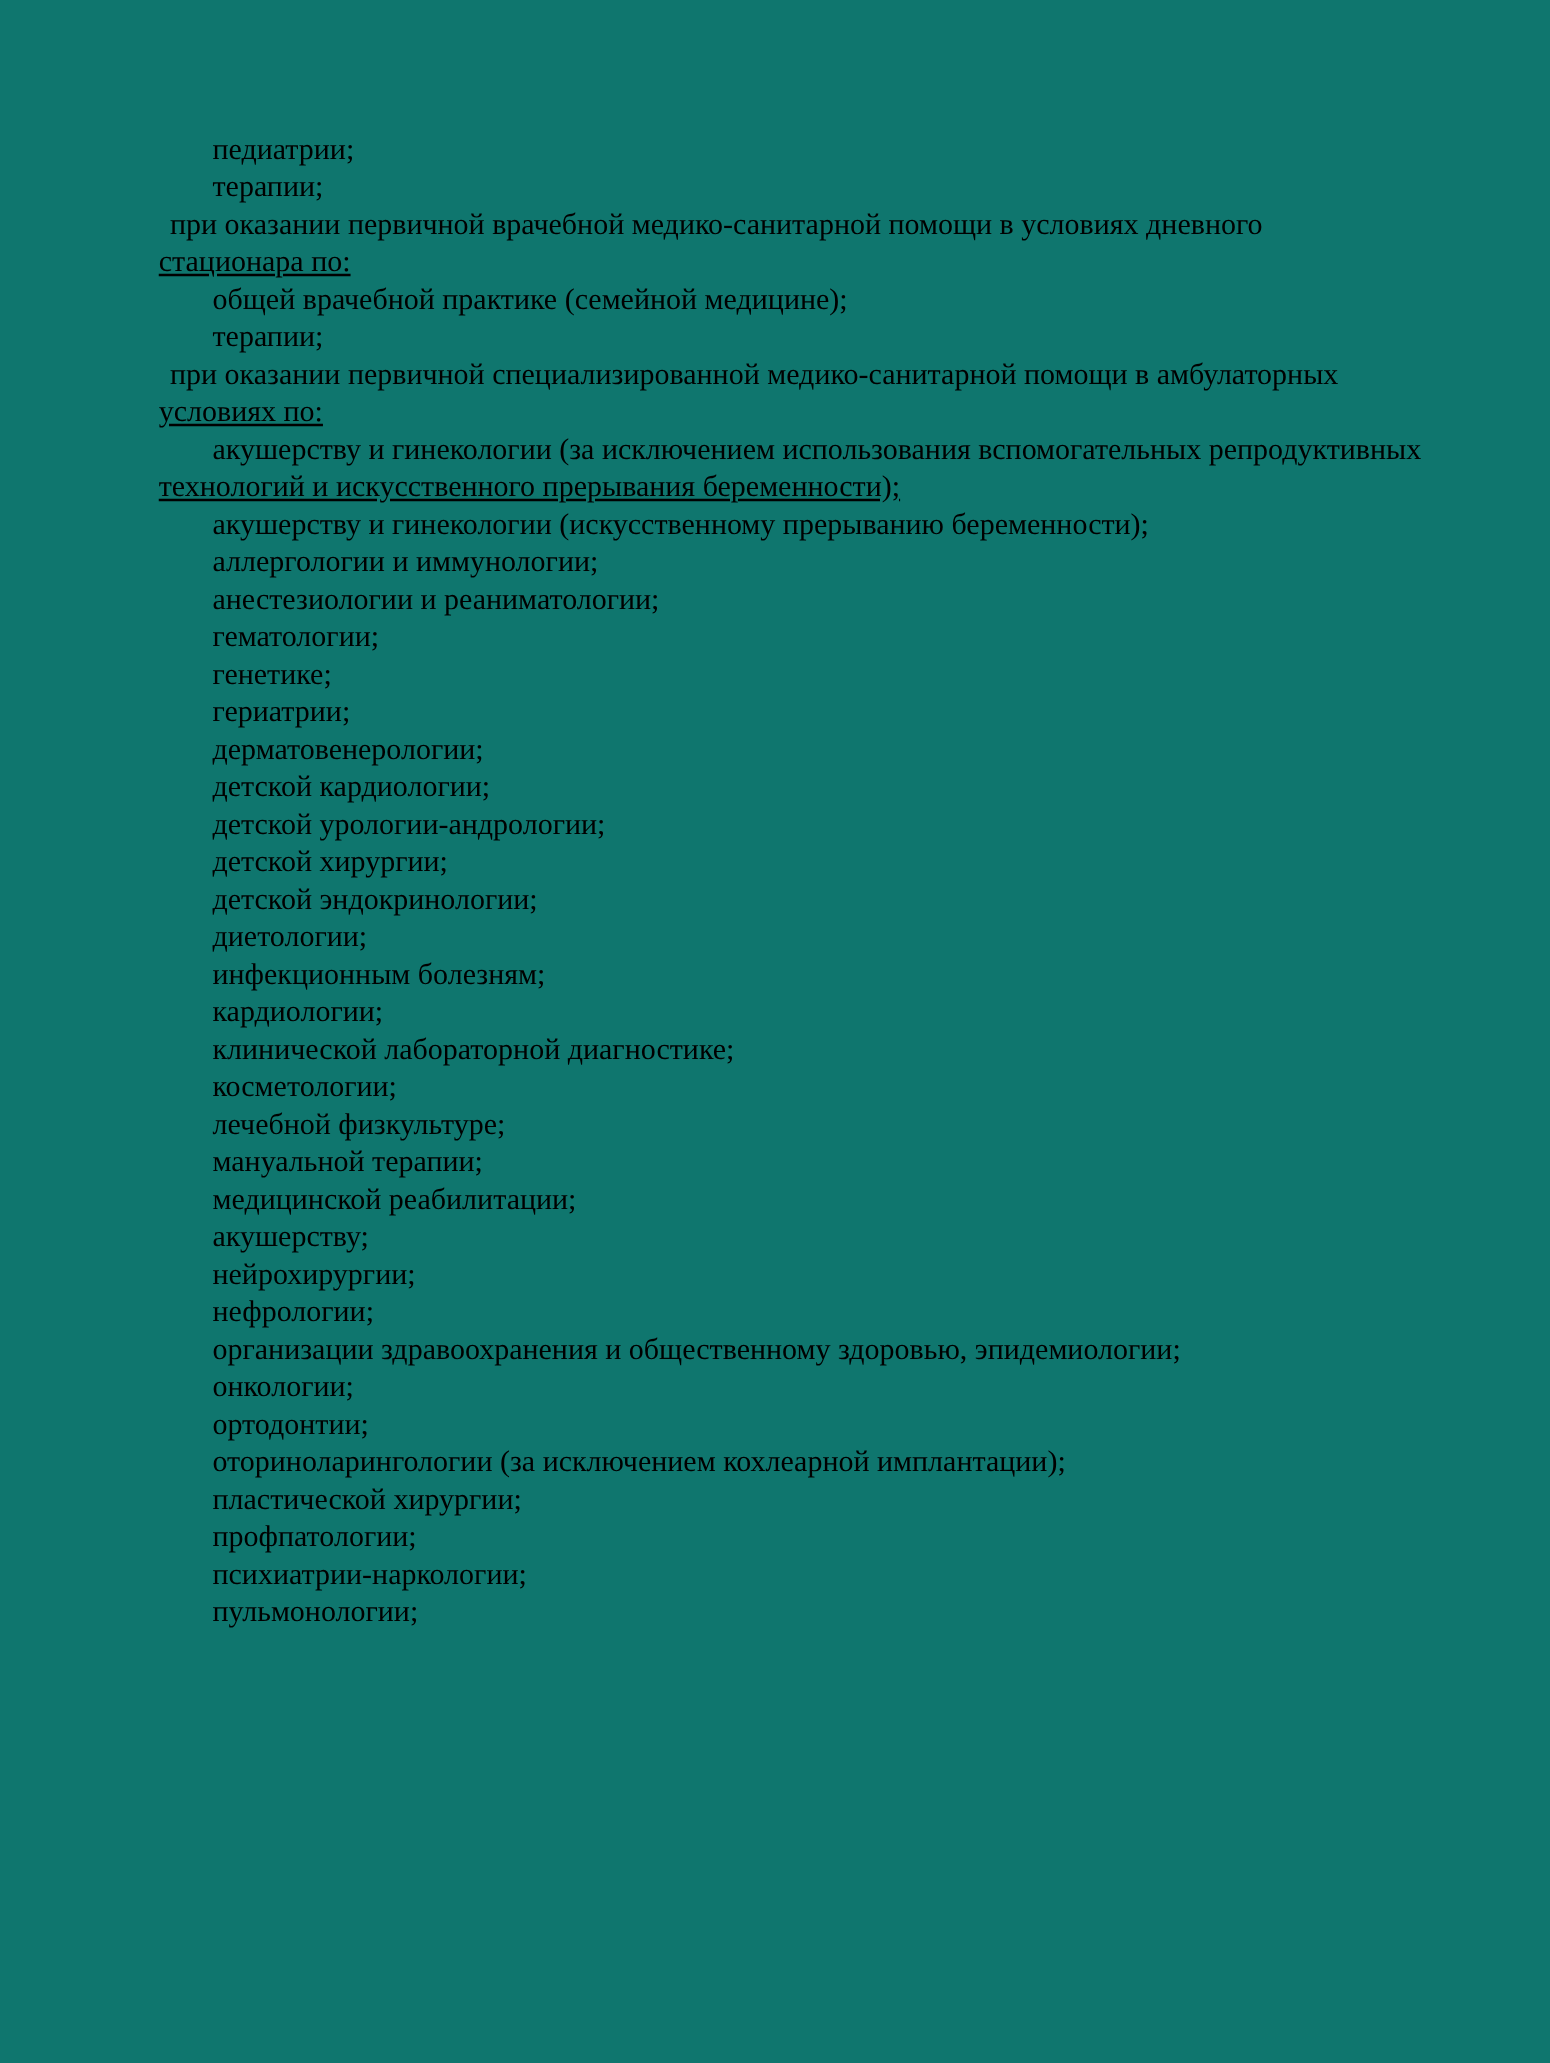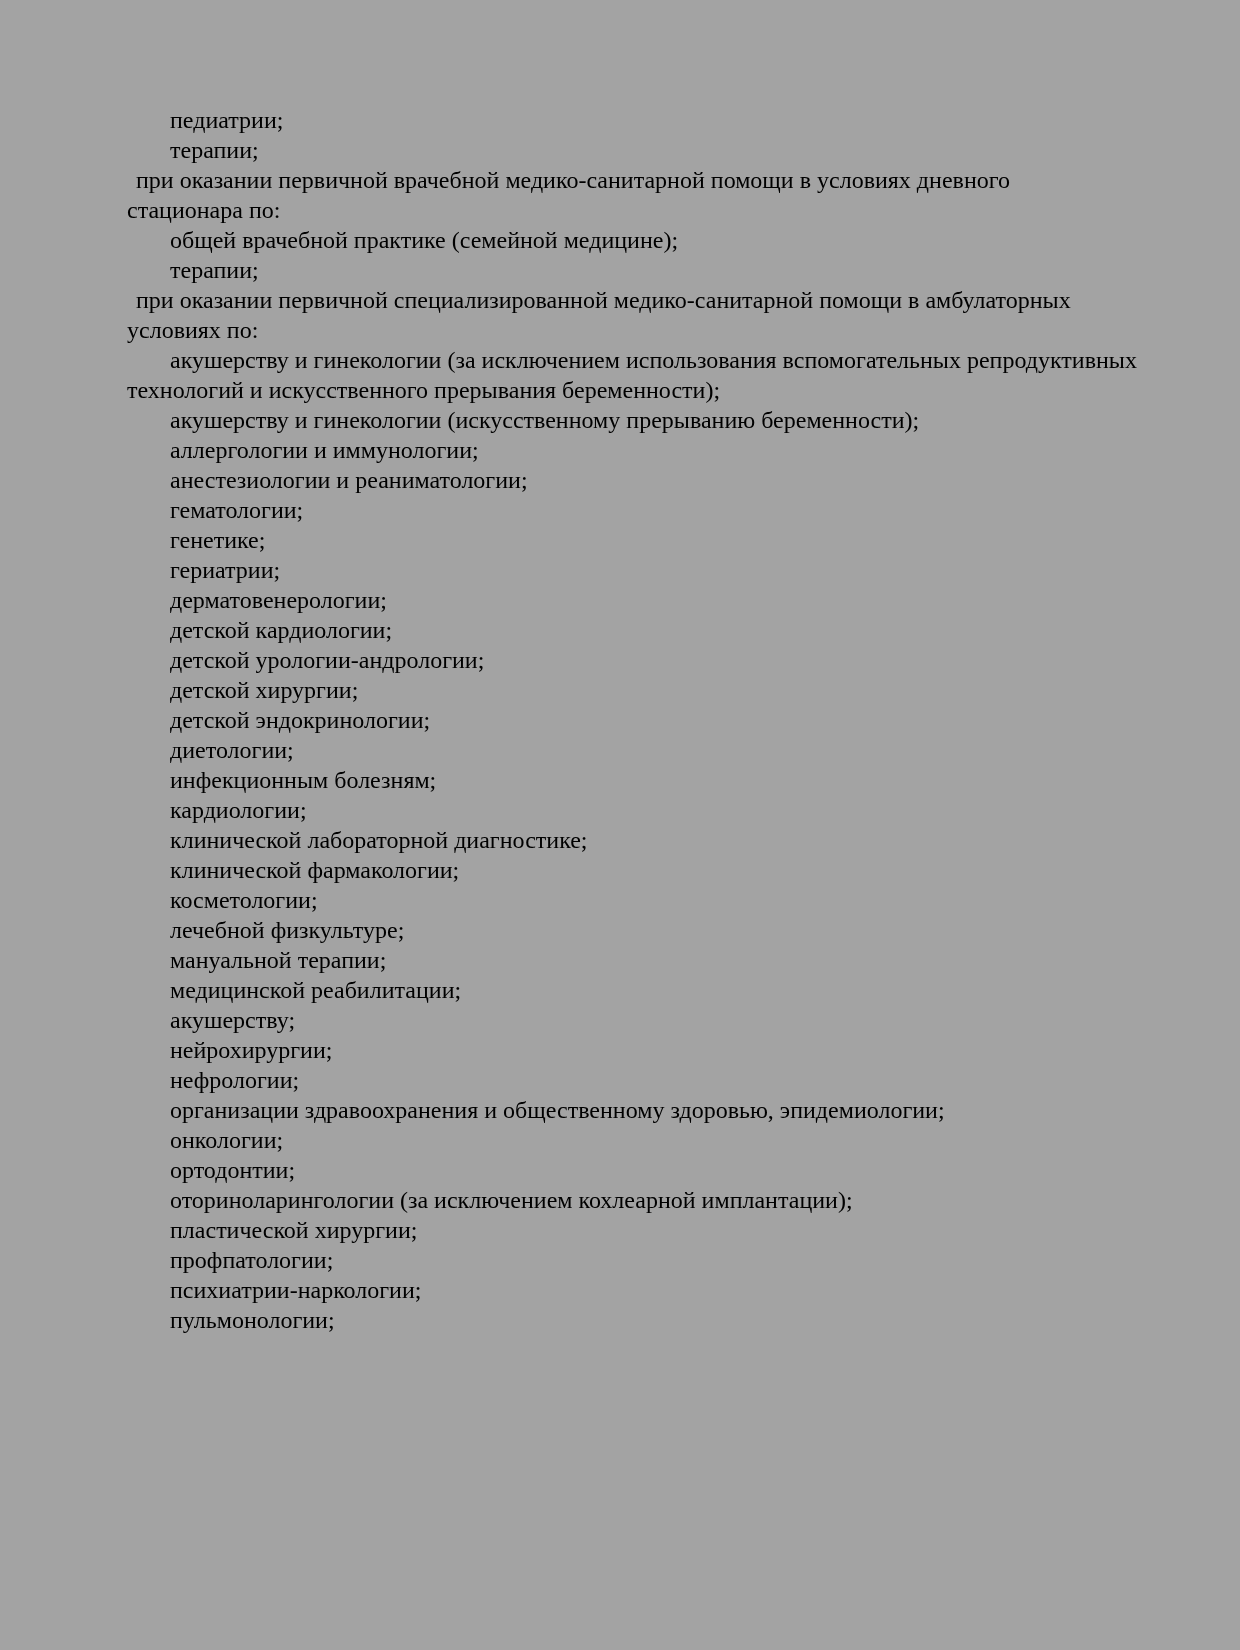--- a/index.html
+++ b/index.html
@@ -4,39 +4,39 @@
 <style>
   html, body {
     margin: 0;
     padding: 0;
     background: #ffffff;
   }
   .page {
     position: relative;
     width: 1240px;
     height: 1650px;
-    background: #a3a3a3;
+    background: #0f766e;
     color: #000000;
     font-family: "Liberation Serif", "DejaVu Serif", serif;
     font-size: 24px;
     line-height: 30px;
     overflow: hidden;
   }
   .text-block {
     position: absolute;
     left: 127px;
     top: 105px;
     width: 1010px;
   }
   .doc-line {
     white-space: nowrap;
   }
   .doc-line.indent-item { padding-left: 43px; }
   .doc-line.indent-para { padding-left: 9px; }
-  .doc-line.indent-none { padding-left: 0; }
+  .doc-line.indent-none { padding-left: 0; text-decoration: underline; }
 </style>
 </head>
 <body>
 
 <div class="page">
   <div class="text-block" id="text-block">
       <div class="doc-line indent-item">педиатрии;</div>
       <div class="doc-line indent-item">терапии;</div>
       <div class="doc-line indent-para">при оказании первичной врачебной медико-санитарной помощи в условиях дневного</div>
       <div class="doc-line indent-none">стационара по:</div>
@@ -54,21 +54,20 @@
       <div class="doc-line indent-item">гериатрии;</div>
       <div class="doc-line indent-item">дерматовенерологии;</div>
       <div class="doc-line indent-item">детской кардиологии;</div>
       <div class="doc-line indent-item">детской урологии-андрологии;</div>
       <div class="doc-line indent-item">детской хирургии;</div>
       <div class="doc-line indent-item">детской эндокринологии;</div>
       <div class="doc-line indent-item">диетологии;</div>
       <div class="doc-line indent-item">инфекционным болезням;</div>
       <div class="doc-line indent-item">кардиологии;</div>
       <div class="doc-line indent-item">клинической лабораторной диагностике;</div>
-      <div class="doc-line indent-item">клинической фармакологии;</div>
       <div class="doc-line indent-item">косметологии;</div>
       <div class="doc-line indent-item">лечебной физкультуре;</div>
       <div class="doc-line indent-item">мануальной терапии;</div>
       <div class="doc-line indent-item">медицинской реабилитации;</div>
       <div class="doc-line indent-item">акушерству;</div>
       <div class="doc-line indent-item">нейрохирургии;</div>
       <div class="doc-line indent-item">нефрологии;</div>
       <div class="doc-line indent-item">организации здравоохранения и общественному здоровью, эпидемиологии;</div>
       <div class="doc-line indent-item">онкологии;</div>
       <div class="doc-line indent-item">ортодонтии;</div>

